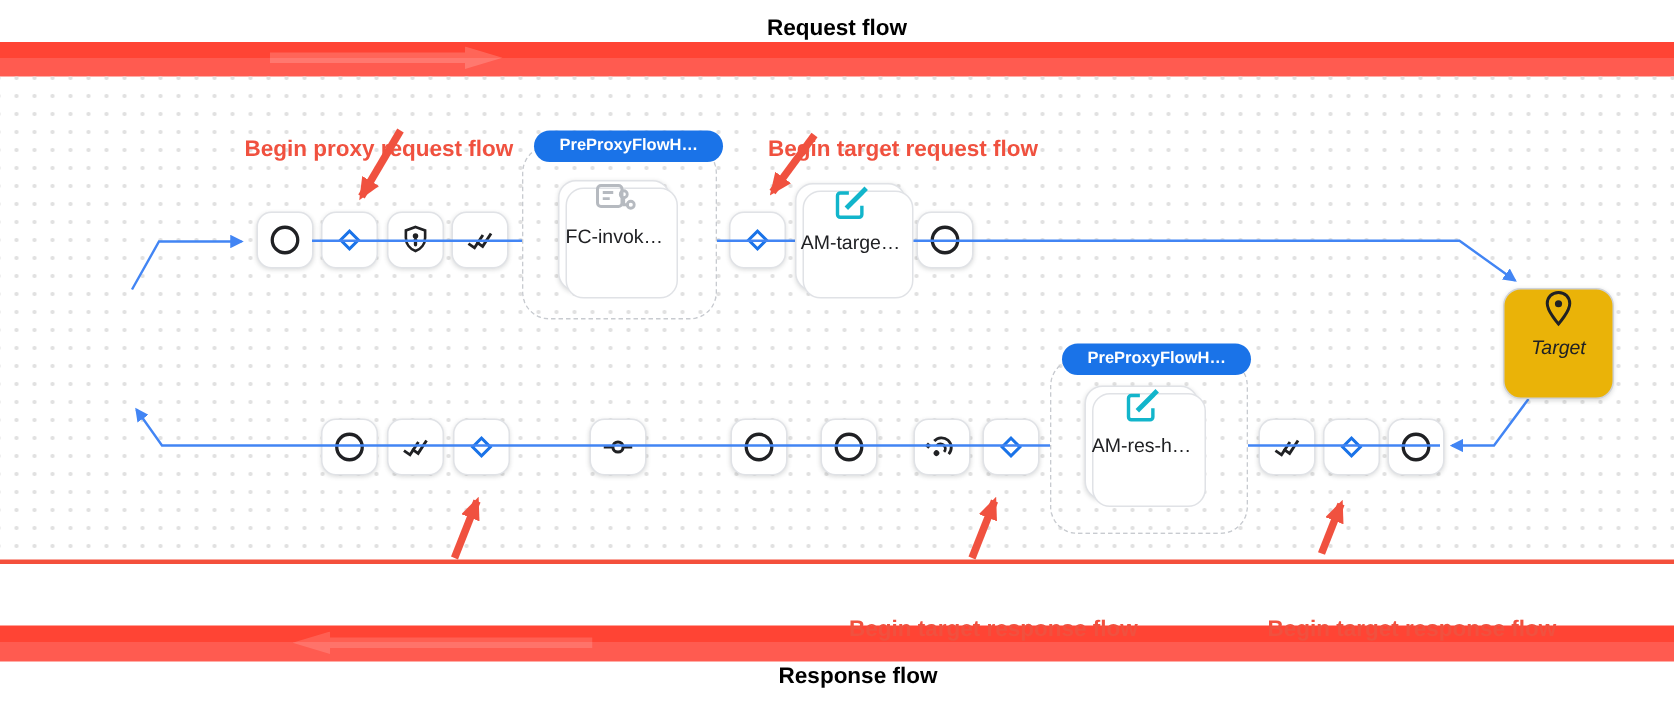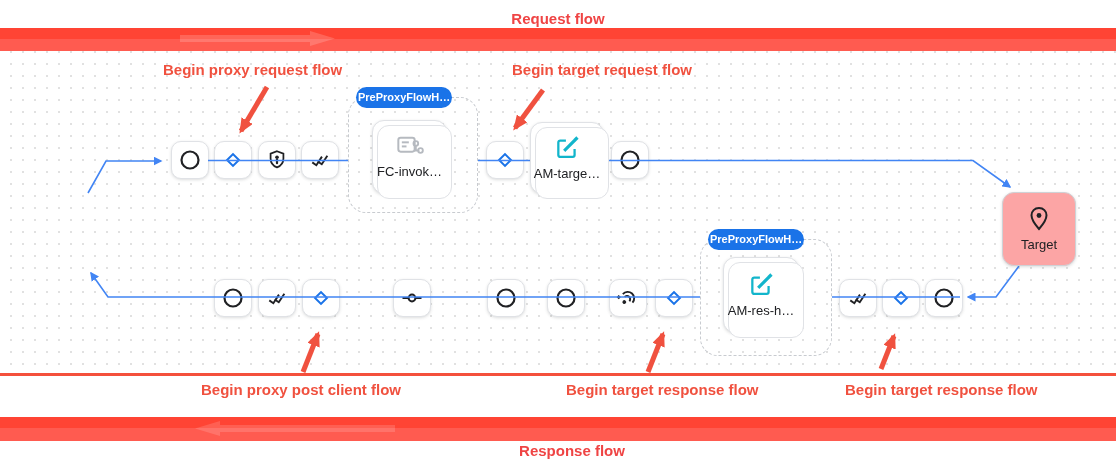--- a/index.html
+++ b/index.html
@@ -7,49 +7,49 @@
          font-family:"Liberation Sans", sans-serif;background:#fff;}
 
   
   .flow-bar{position:absolute;left:0;width:1116px;height:23px;
             background:linear-gradient(180deg,#ff4434 0 46%,#ff5b50 46% 100%);}
   #bar-top{top:28px;}
   #bar-bottom{top:417px;height:24px;}
   .bar-arrow{position:absolute;pointer-events:none;}
   .thin-red-line{position:absolute;left:0;top:373px;width:1116px;height:3px;background:#f4503c;}
 
-  .flow-title{position:absolute;color:#ef4444;font-weight:bold;font-size:15px;white-space:nowrap;}
+  .flow-title{position:absolute;color:#000000;font-weight:bold;font-size:15px;white-space:nowrap;}
   #req-title{top:10px;left:558px;transform:translateX(-50%);}
   #res-title{top:442px;left:552px;transform:translateX(-50%);margin-left:20px;}
 
   
   #canvas{position:absolute;left:0;top:51px;width:1116px;height:322px;
           background-image:radial-gradient(circle,#e1e1e1 1.3px,transparent 1.5px);
           background-size:12px 12px;background-position:5px 7px;}
 
   
   .node{position:absolute;width:38px;height:38px;background:#fff;border:1px solid #e0e2e6;
         border-radius:10px;box-shadow:0 1px 3px rgba(60,64,67,.18);
         display:flex;align-items:center;justify-content:center;box-sizing:border-box;}
   .card{position:absolute;background:#fff;border:1px solid #e0e2e6;border-radius:12px;
         box-shadow:0 1px 3px rgba(60,64,67,.18);display:flex;flex-direction:column;
-        align-items:center;justify-content:center;gap:5px;box-sizing:border-box;z-index:3;}
+        align-items:center;gap:5px;box-sizing:border-box;z-index:3;}
   .card .clabel{font-size:13px;color:#202124;white-space:nowrap;}
   .stacked::after{content:"";position:absolute;left:4px;top:4px;width:100%;height:100%;
         border:1px solid #e0e2e6;border-radius:12px;background:#fff;z-index:-1;}
   .endpoint-label{font-size:13px;color:#202124;}
-  #target-card{background:#fca5a5;border-color:#cfd2d6;}
+  #target-card{background:#eab308;border-color:#cfd2d6;font-style:italic;}
 
   
   .group{position:absolute;border:1.6px dashed #c8cbd0;border-radius:18px;box-sizing:border-box;z-index:2;}
-  .badge{position:absolute;height:21px;line-height:21px;padding:0 2px;border-radius:11px;
+  .badge{position:absolute;height:21px;line-height:21px;padding:0 17px;border-radius:11px;
          background:#1a73e8;color:#fff;font-size:11px;font-weight:bold;white-space:nowrap;z-index:5;}
 
   
-  .anno{position:absolute;color:#f0513f;font-weight:bold;font-size:15px;white-space:nowrap;z-index:8;}
+  .anno{position:absolute;color:#f0513f;font-weight:bold;font-size:15px;white-space:nowrap;z-index:8;margin-top:30px;}
 
   svg.overlay{position:absolute;left:0;top:0;z-index:1;pointer-events:none;}
   svg#red-overlay{z-index:7;}
 </style>
 </head>
 <body>
 
 <div id="stage">
 
   <div class="flow-title" id="req-title">Request flow</div>
@@ -228,21 +228,20 @@
       </svg>
   </div>
   <div class="node" style="left:925px;top:279px">
     <svg width="22" height="22" viewBox="0 0 22 22">
         <circle cx="11" cy="11" r="8.5" fill="none" stroke="#202124" stroke-width="2.2"></circle>
       </svg>
   </div>
 
   <div class="anno" style="left:163px;top:61px">Begin proxy request flow</div>
   <div class="anno" style="left:512px;top:61px">Begin target request flow</div>
-  <div class="anno" style="left:201px;top:381px">Begin proxy post client flow</div>
   <div class="anno" style="left:566px;top:381px">Begin target response flow</div>
   <div class="anno" style="left:845px;top:381px">Begin target response flow</div>
 
   <svg class="overlay" id="red-overlay" width="1116" height="475">
     <defs>
       <marker id="mr" markerUnits="userSpaceOnUse" markerWidth="15" markerHeight="13" refX="12" refY="6.5" orient="auto">
         <path d="M0 0 L15 6.5 L0 13 z" fill="#f0513f"></path>
       </marker>
     </defs>
     <g stroke="#f0513f" stroke-width="5" fill="none">

